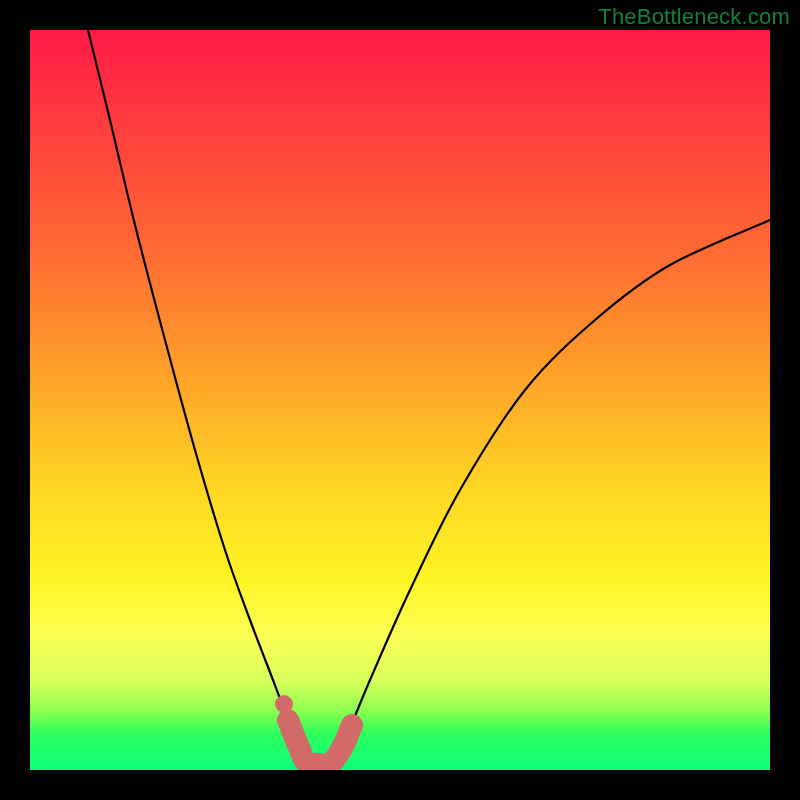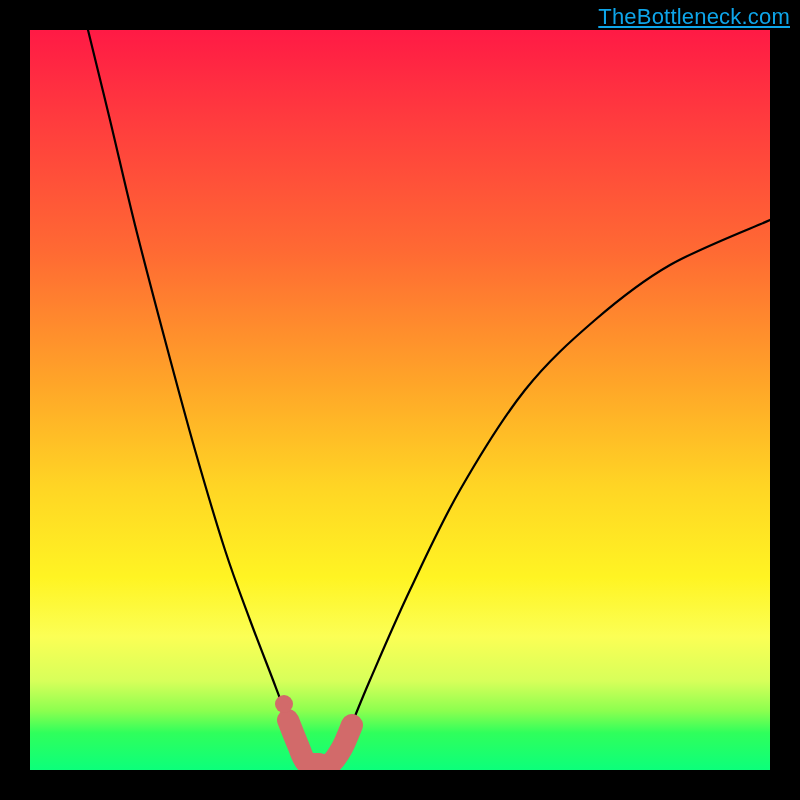--- a/index.html
+++ b/index.html
@@ -39,26 +39,25 @@
       #8cff4f 92%,
       #2fff5c 95%,
       #0cff7b 100%
     );
     overflow: hidden;
   }
   .watermark {
     position: absolute;
     top: 4px;
     right: 10px;
-    color: #0ea5e9;
+    color: #15803d;
     font-size: 22px;
     letter-spacing: 0.2px;
     font-weight: 500;
     user-select: none;
-    text-decoration: underline;
   }
   svg.curve {
     position: absolute;
     left: 0;
     top: 0;
     width: 740px;
     height: 740px;
     overflow: visible;
   }
   .curve .black-line {

